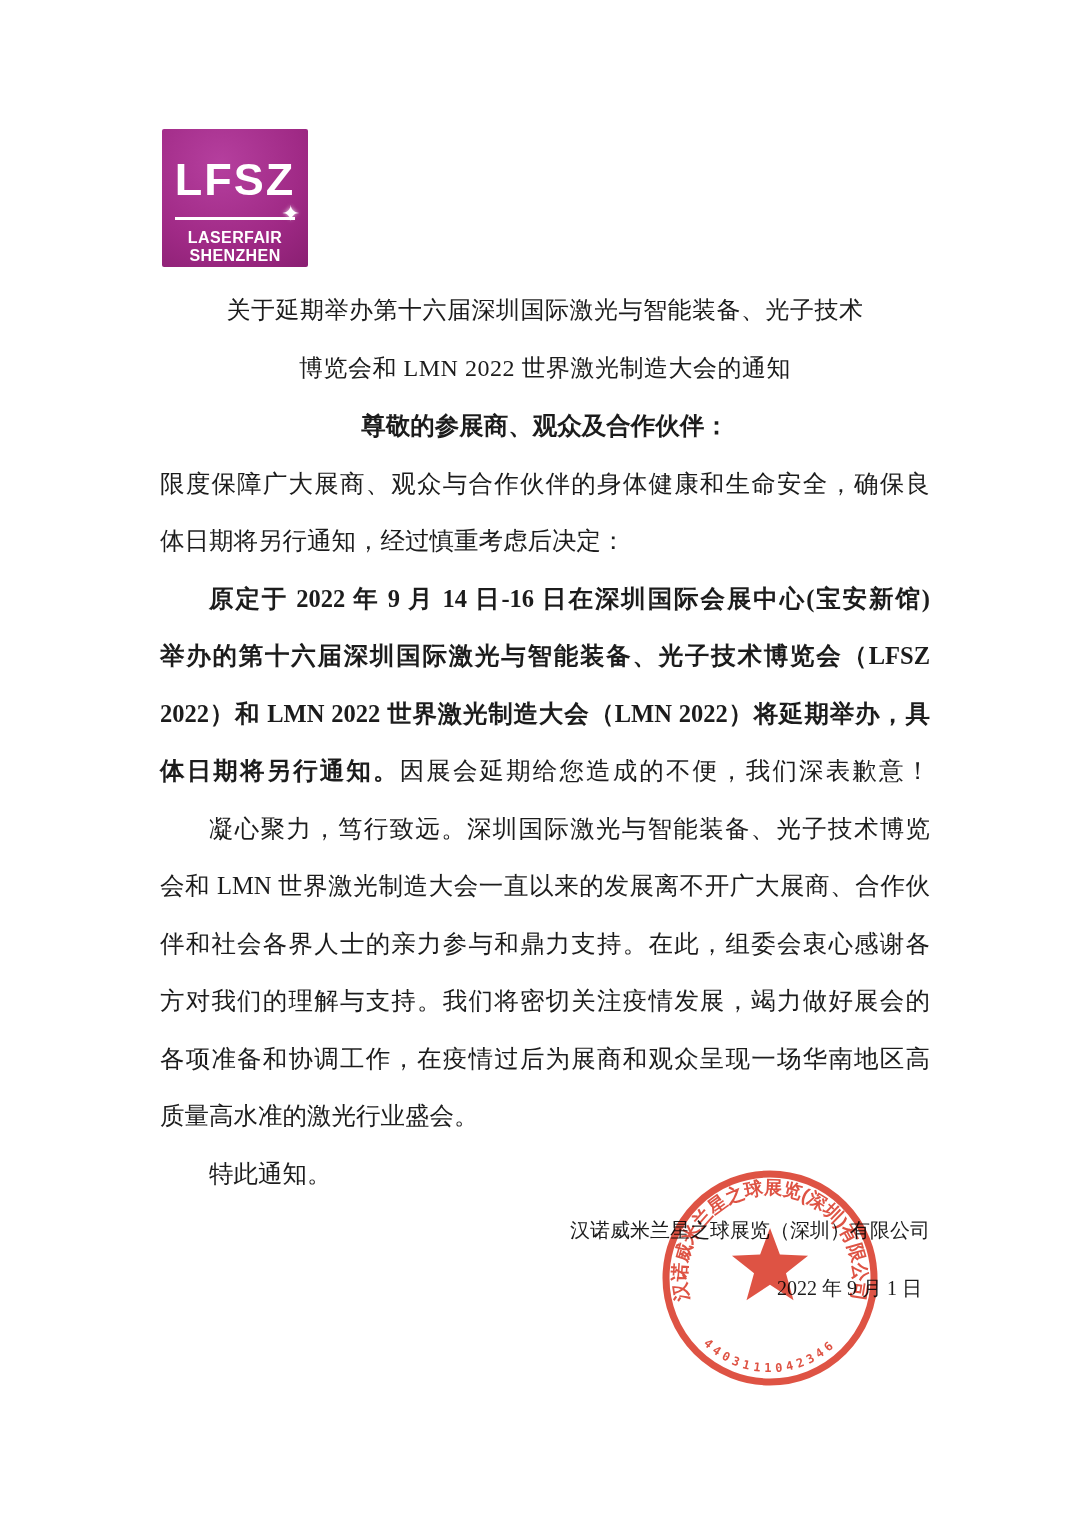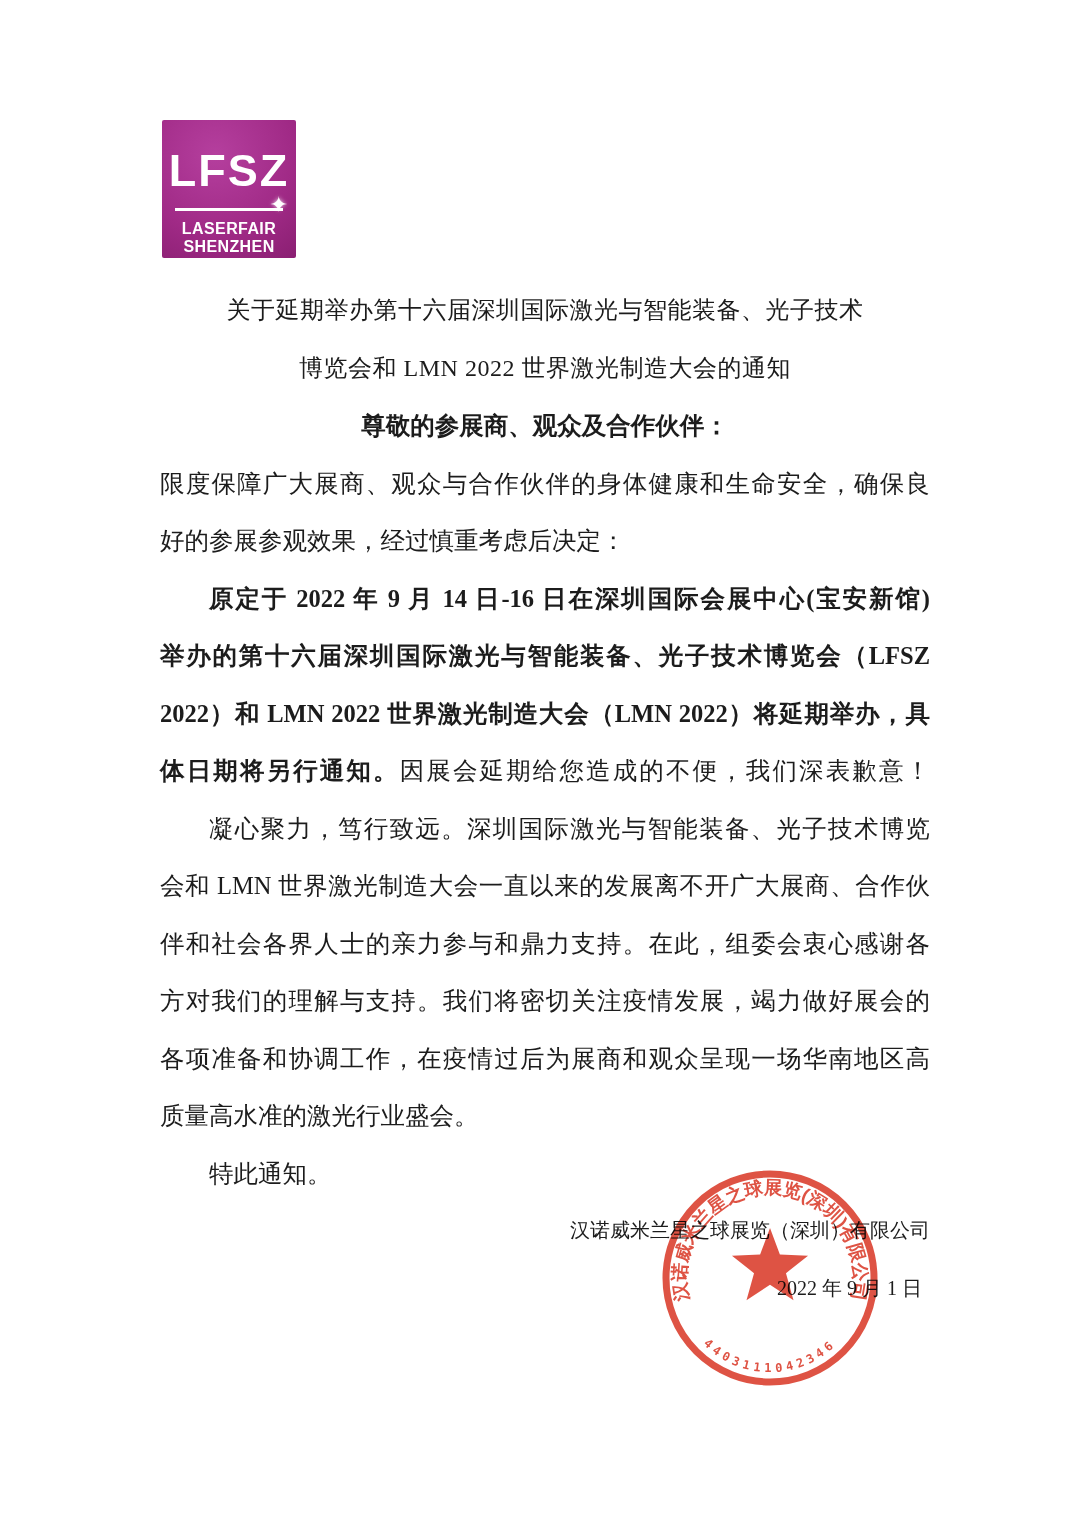--- a/index.html
+++ b/index.html
@@ -7,22 +7,22 @@
     width: 1080px; height: 1527px;
     background: #ffffff;
     position: relative;
     overflow: hidden;
     font-family: "Liberation Serif", "DejaVu Serif", serif;
     color: #1c1c1c;
   }
 
   
   .logo {
-    position: absolute; left: 162px; top: 120px;
-    width: 134px; height: 138px;
+    position: absolute; left: 162px; top: 129px;
+    width: 146px; height: 138px;
     border-radius: 2px;
     overflow: hidden;
   }
   .logo-wordmark {
     position: absolute; left: 0; right: 0; top: 28px;
     text-align: center;
     font-family: "Liberation Sans", "DejaVu Sans", sans-serif;
     font-weight: bold; font-style: normal;
     font-size: 45px; letter-spacing: 2px;
     color: #ffffff; line-height: 1;
@@ -98,21 +98,21 @@
   <div class="sparkle">✦</div>
   <div class="logo-sub">LASERFAIR SHENZHEN</div>
 </div>
 
 <div class="content">
   <div class="title-line">关于延期举办第十六届深圳国际激光与智能装备、光子技术</div>
   <div class="title-line">博览会和 LMN 2022 世界激光制造大会的通知</div>
   <div class="salutation">尊敬的参展商、观众及合作伙伴：</div>
   <div id="bodyLines">
       <div class="doc-line j"><span>限度保障广大展商、观众与合作伙伴的身体健康和生命安全，确保良</span></div>
-      <div class="doc-line"><span>好的参展参观效果，经过慎重考虑后决定：</span></div>
+      <div class="doc-line"><span>体日期将另行通知，经过慎重考虑后决定：</span></div>
       <div class="doc-line j ind"><span class="b">原定于 2022 年 9 月 14 日-16 日在深圳国际会展中心(宝安新馆)</span></div>
       <div class="doc-line j"><span class="b">举办的第十六届深圳国际激光与智能装备、光子技术博览会（LFSZ</span></div>
       <div class="doc-line j"><span class="b">2022）和 LMN 2022 世界激光制造大会（LMN 2022）将延期举办，具</span></div>
       <div class="doc-line j"><span class="b">体日期将另行通知。</span><span>因展会延期给您造成的不便，我们深表歉意！</span></div>
       <div class="doc-line j ind"><span>凝心聚力，笃行致远。深圳国际激光与智能装备、光子技术博览</span></div>
       <div class="doc-line j"><span>会和 LMN 世界激光制造大会一直以来的发展离不开广大展商、合作伙</span></div>
       <div class="doc-line j"><span>伴和社会各界人士的亲力参与和鼎力支持。在此，组委会衷心感谢各</span></div>
       <div class="doc-line j"><span>方对我们的理解与支持。我们将密切关注疫情发展，竭力做好展会的</span></div>
       <div class="doc-line j"><span>各项准备和协调工作，在疫情过后为展商和观众呈现一场华南地区高</span></div>
       <div class="doc-line"><span>质量高水准的激光行业盛会。</span></div>

